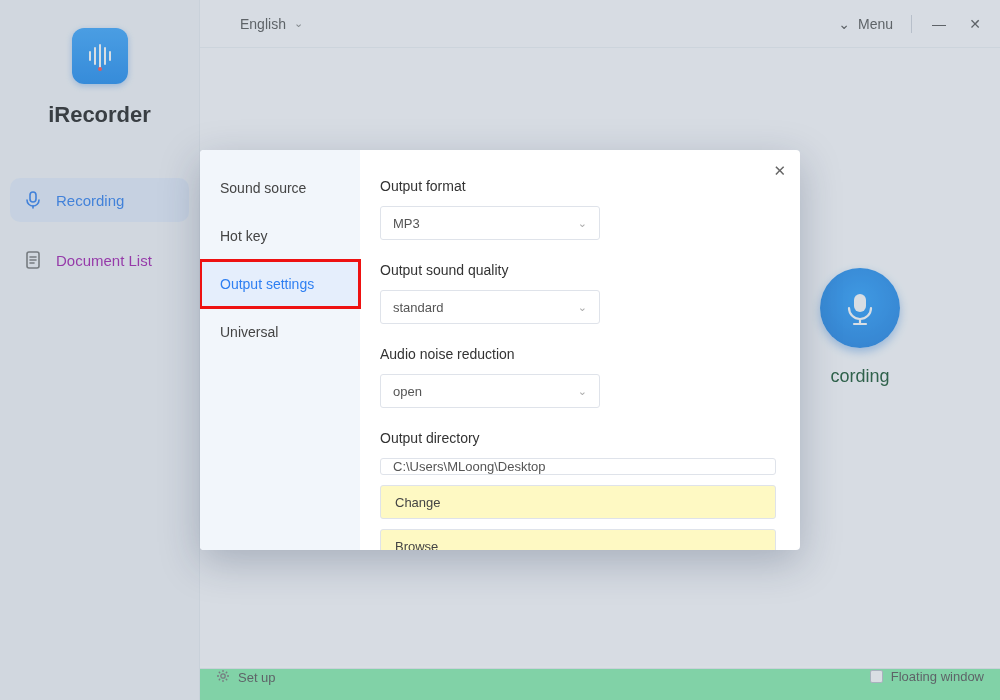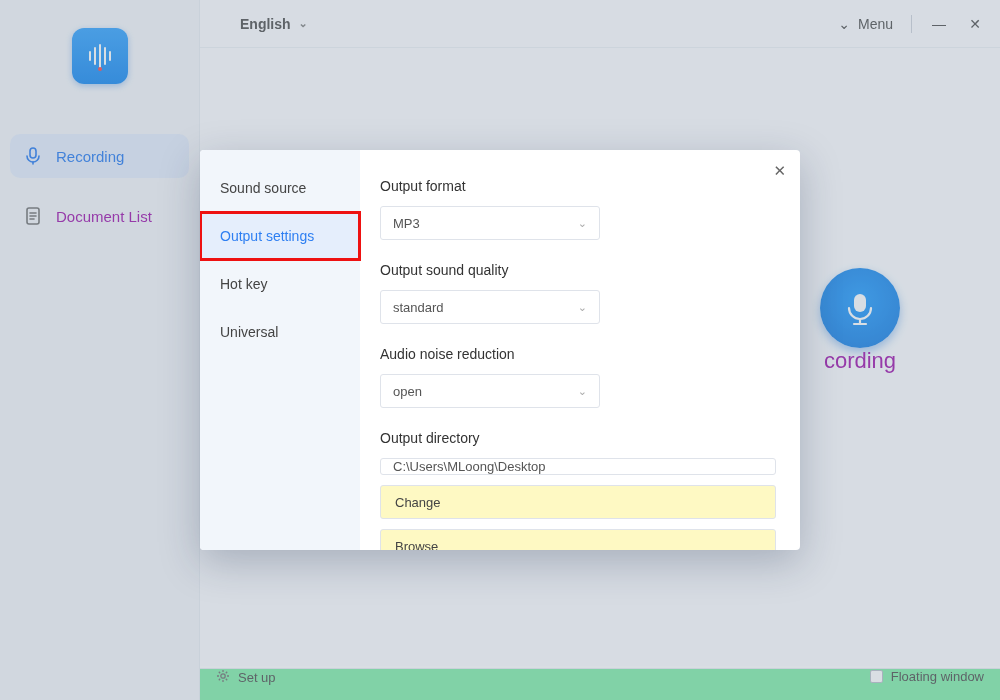--- a/index.html
+++ b/index.html
@@ -10,21 +10,21 @@
   .dim { position:absolute; inset:0; background:rgba(120,135,155,0.28); pointer-events:none; z-index:5;}
 
   
   .topbar {
     position: absolute; left:200px; right:0; top:0; height:48px;
     background:#fcfdff;
     display:flex; align-items:center; justify-content:space-between;
     padding:0 16px 0 40px; font-size:14px; color:#555;
     border-bottom:1px solid #eef1f6;
   }
-  .lang { display:flex; align-items:center; gap:8px; cursor:pointer;font-weight:bold;}
+  .lang { display:flex; align-items:center; gap:8px; cursor:pointer;}
   .lang .chev { font-size:11px; color:#888;}
   .topright { display:flex; align-items:center; gap:18px;}
   .menu-sel { display:flex; align-items:center; gap:8px; cursor:pointer;}
   .win-btn { width:18px; text-align:center; color:#555; cursor:pointer; font-size:14px;}
   .vsep { width:1px; height:18px; background:#d0d5dd;}
 
   
   .sidebar {
     position:absolute; left:0; top:0; bottom:0; width:200px;
     background:#f4f6fa;
@@ -55,21 +55,21 @@
     background:#fcfdff;
   }
   .rec-btn-wrap { position:absolute; top:220px; right:100px; text-align:center;}
   .rec-btn {
     width:80px; height:80px; border-radius:50%;
     background:radial-gradient(circle at 50% 40%, #2aa0ff, #1b7de0);
     display:flex; align-items:center; justify-content:center;
     cursor:pointer; box-shadow:0 4px 10px rgba(30,120,220,.4);
     margin:0 auto;
   }
-  .rec-label { font-size:22px; color:#a21caf;}
+  .rec-label { margin-top:18px; font-size:18px; color:#14532d;}
 
   
   .bottombar {
     position:absolute; left:200px; right:0; bottom:0; height:32px;
     background:#86efac; border-top:1px solid #e9edf3;
     display:flex; align-items:flex-start; justify-content:space-between;
     padding:0 16px; font-size:13px; color:#555;
   }
   .setup { display:flex; align-items:center; gap:8px; cursor:pointer;}
   .floatw { display:flex; align-items:center; gap:8px; cursor:pointer;}
@@ -122,20 +122,21 @@
         <g stroke="#fff" stroke-width="2" stroke-linecap="round">
           <line x1="7" y1="13" x2="7" y2="21"></line>
           <line x1="12" y1="9" x2="12" y2="25"></line>
           <line x1="17" y1="6" x2="17" y2="28"></line>
           <line x1="22" y1="9" x2="22" y2="25"></line>
           <line x1="27" y1="13" x2="27" y2="21"></line>
         </g>
         <circle cx="17" cy="30" r="2" fill="#ff4d4d"></circle>
       </svg>
     </div>
+    <div class="app-name">iRecorder</div>
   </div>
   <div class="nav">
     <div class="nav-item active">
       <span class="nav-ico">
         <svg width="16" height="18" viewBox="0 0 16 18">
             <g fill="none" stroke="#2e7ff2" stroke-width="1.6" stroke-linecap="round">
               <rect x="5" y="1" width="6" height="10" rx="3"></rect>
               <path d="M2 9a6 6 0 0 0 12 0"></path>
               <line x1="8" y1="15" x2="8" y2="17"></line>
             </g>
@@ -209,25 +210,25 @@
   </div>
 </div>
 
 <div class="dim"></div>
 
 <div class="modal">
   <div class="modal-side">
     <div class="mtab">
       <span>Sound source</span>
     </div>
+    <div class="mtab">
+      <span>Hot key</span>
+    </div>
     <div class="mtab active mtab-highlight">
       <span>Output settings</span>
-    </div>
-    <div class="mtab">
-      <span>Hot key</span>
     </div>
     <div class="mtab">
       <span>Universal</span>
     </div>
   </div>
 
   <div class="modal-body">
     <div class="modal-close">✕</div>
 
     <div class="field">

